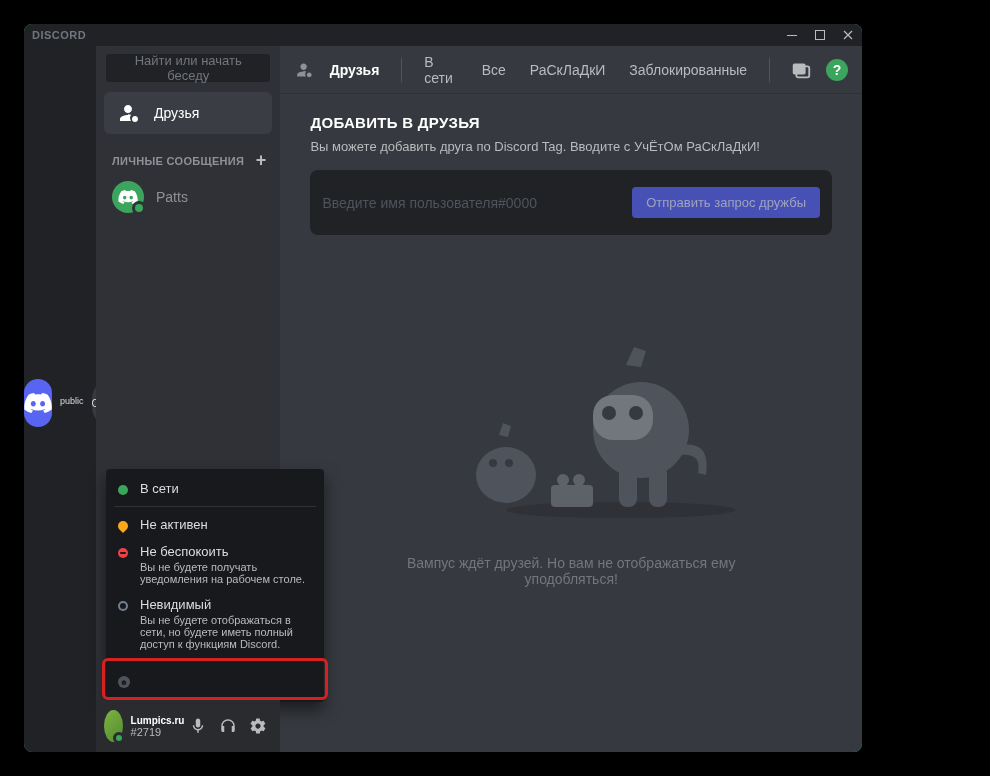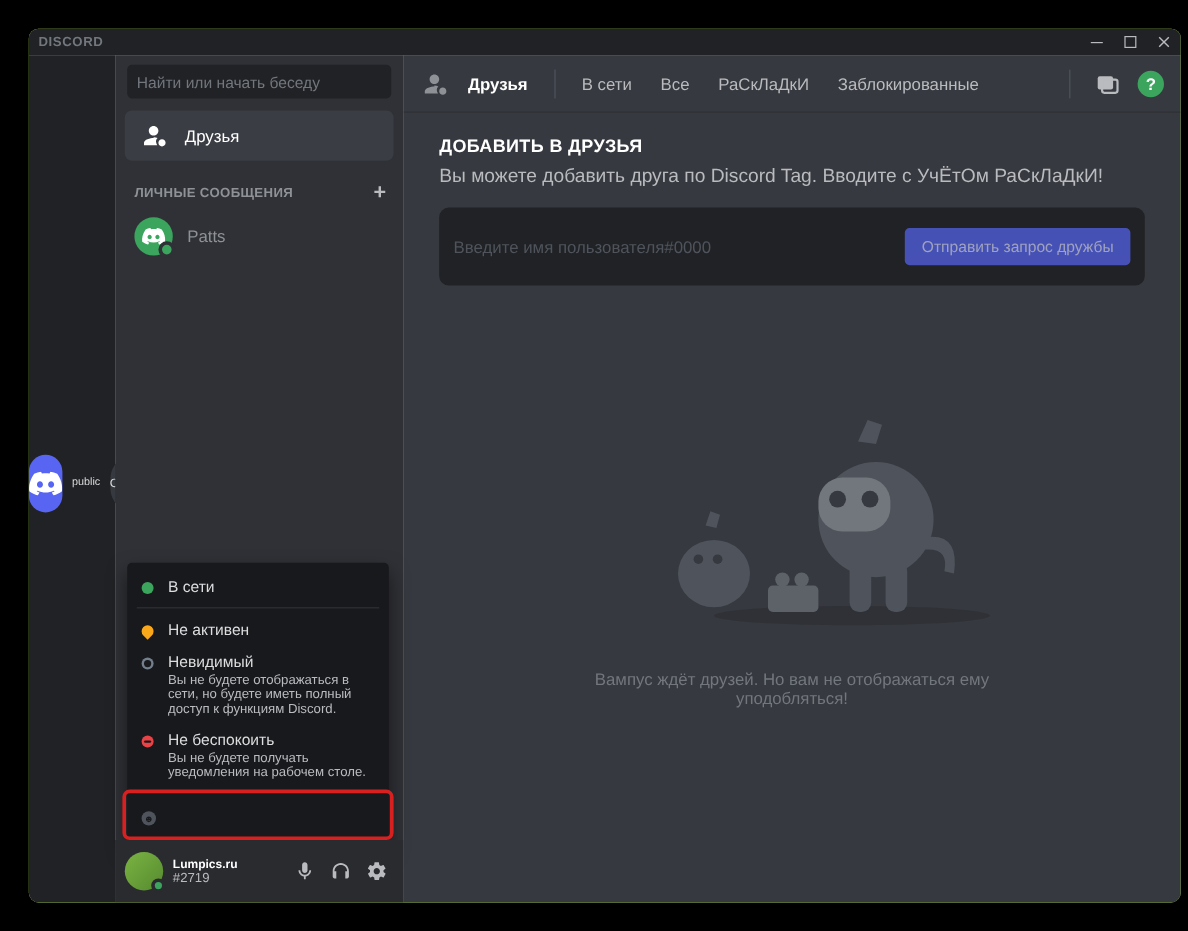--- a/index.html
+++ b/index.html
@@ -9,23 +9,23 @@
       width: 990px;
       height: 776px;
       overflow: hidden;
       color: #dcddde;
       font-size: 14px;
     }
     .window {
       position: absolute;
       top: 24px;
       left: 24px;
-      width: 960px;
+      width: 838px;
       height: 728px;
-      background: #bef264;
+      background: #22c55e;
       border-radius: 8px;
       overflow: hidden;
     }
     .titlebar {
       height: 22px;
       background: #202225;
       display: flex;
       align-items: center;
       padding: 0 8px;
       position: relative;
@@ -279,21 +279,21 @@
     .header-action-btn { color:#b9bbbe; cursor:pointer; }
     .help-btn { width:22px; height:22px; border-radius:50%; background:#3ba55d; color:#fff; display:flex;align-items:center;justify-content:center;font-weight:700;font-size:14px;}
     .main-content { padding: 20px 30px; }
     .add-friend-title {
       font-size: 15px;
       font-weight: 700;
       color: #fff;
       letter-spacing: 0.3px;
     }
     .add-friend-sub {
-      font-size: 16px;
+      font-size: 13px;
       color: #b9bbbe;
       margin-top: 8px;
     }
     .add-friend-row {
       margin-top: 16px;
       display: flex;
       background: #202225;
       border-radius: 8px;
       padding: 17px 12px;
       align-items: center;
@@ -414,31 +414,31 @@
             </div>
         </div>
         <div class="status-sep"></div>
         <div class="status-item">
           <div class="status-dot idle"></div>
           <div class="status-text">
               <div class="status-label">Не активен</div>
             </div>
         </div>
         <div class="status-item">
+          <div class="status-dot dnd"></div>
+          <div class="status-text">
+            <div class="status-label">Не беспокоить</div>
+            <div class="status-sub">Вы не будете получать уведомления на рабочем столе.</div>
+          </div>
+        </div>
+        <div class="status-item">
           <div class="status-dot invisible"></div>
           <div class="status-text">
             <div class="status-label">Невидимый</div>
             <div class="status-sub">Вы не будете отображаться в сети, но будете иметь полный доступ к функциям Discord.</div>
-          </div>
-        </div>
-        <div class="status-item">
-          <div class="status-dot dnd"></div>
-          <div class="status-text">
-            <div class="status-label">Не беспокоить</div>
-            <div class="status-sub">Вы не будете получать уведомления на рабочем столе.</div>
           </div>
         </div>
         <div class="status-sep"></div>
         <div class="status-custom">
           <div class="status-custom-icon">☻</div>
         </div>
       </div>
       <div class="highlight-box"></div>
 
       <div class="user-panel">

